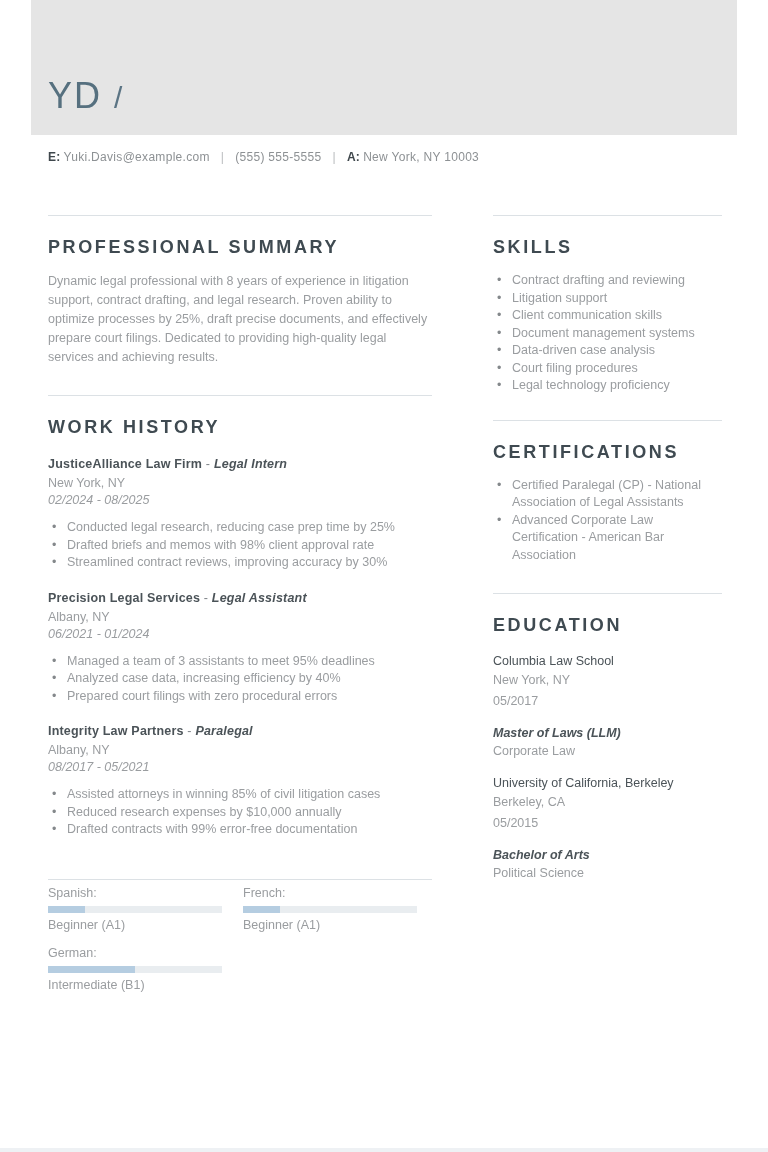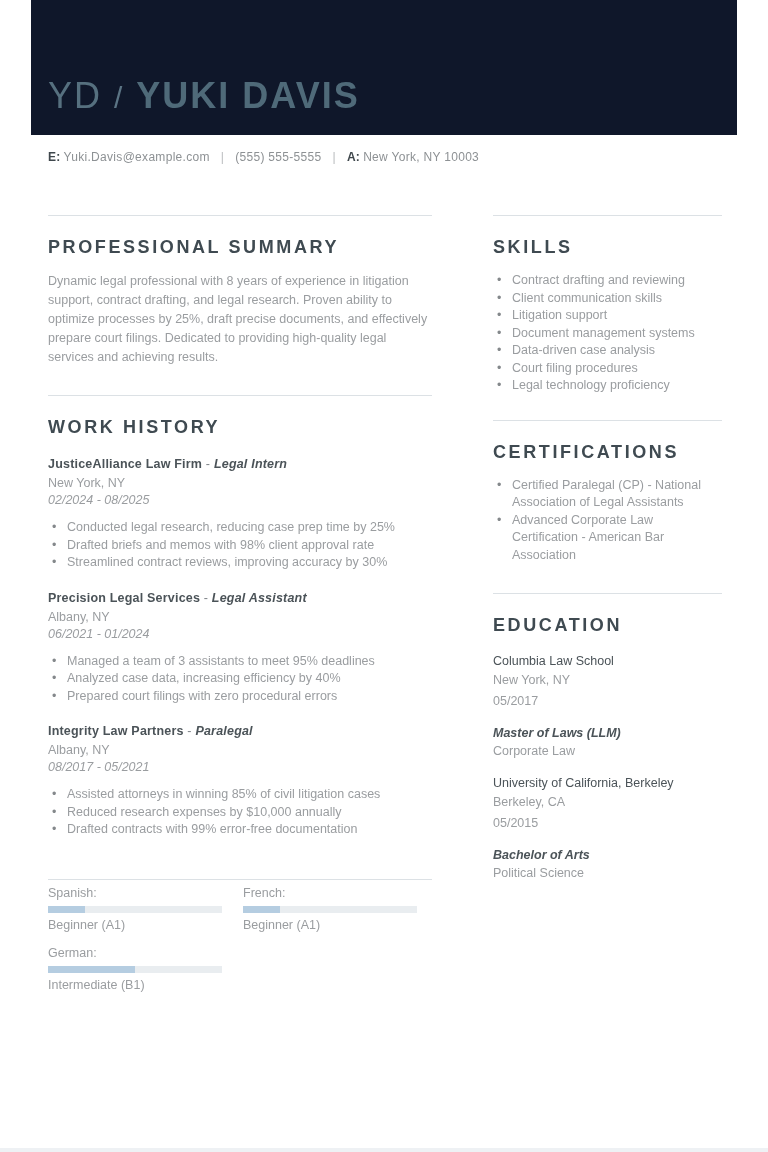--- a/index.html
+++ b/index.html
@@ -8,21 +8,21 @@
     width:768px; height:1152px;
     font-family:"Liberation Sans", sans-serif;
     position:relative;
     color:#9a9da0;
   }
   .page { position:absolute; inset:0; overflow:hidden; background:#ffffff; }
 
   
   .header-band {
     position:absolute; left:31px; top:0; width:706px; height:135px;
-    background:#0f172a;
+    background:#e5e5e5;
   }
   .name-row {
     position:absolute; left:17px; bottom:18px;
     display:flex; align-items:baseline; gap:12px;
     color:#56707f; letter-spacing:2px;
   }
   .initials { font-size:36px; font-weight:400; }
   .slash    { font-size:30px; font-weight:400; color:#5b7484; }
   .fullname { font-size:36px; font-weight:700; color:#4f6a79; }
 
@@ -106,21 +106,20 @@
 </style>
 </head>
 <body>
 
 <div class="page">
 
   <div class="header-band">
     <div class="name-row">
       <span class="initials">YD</span>
       <span class="slash">/</span>
-      <span class="fullname">YUKI DAVIS</span>
     </div>
   </div>
 
   <div class="contact-line">
     <span>
       <span class="lbl">E:</span><span>Yuki.Davis@example.com</span>
     </span>
     <span class="pipe">|</span>
     <span>(555) 555-5555</span>
     <span class="pipe">|</span>
@@ -213,22 +212,22 @@
     </div>
   </div>
 
   <div class="col-right">
 
     <div class="section">
       <hr class="rule">
       <div class="sec-heading">SKILLS</div>
       <ul class="simple">
         <li>Contract drafting and reviewing</li>
+        <li>Litigation support</li>
         <li>Client communication skills</li>
-        <li>Litigation support</li>
         <li>Document management systems</li>
         <li>Data-driven case analysis</li>
         <li>Court filing procedures</li>
         <li>Legal technology proficiency</li>
       </ul>
     </div>
 
     <div class="section after-skills">
       <hr class="rule">
       <div class="sec-heading">CERTIFICATIONS</div>

